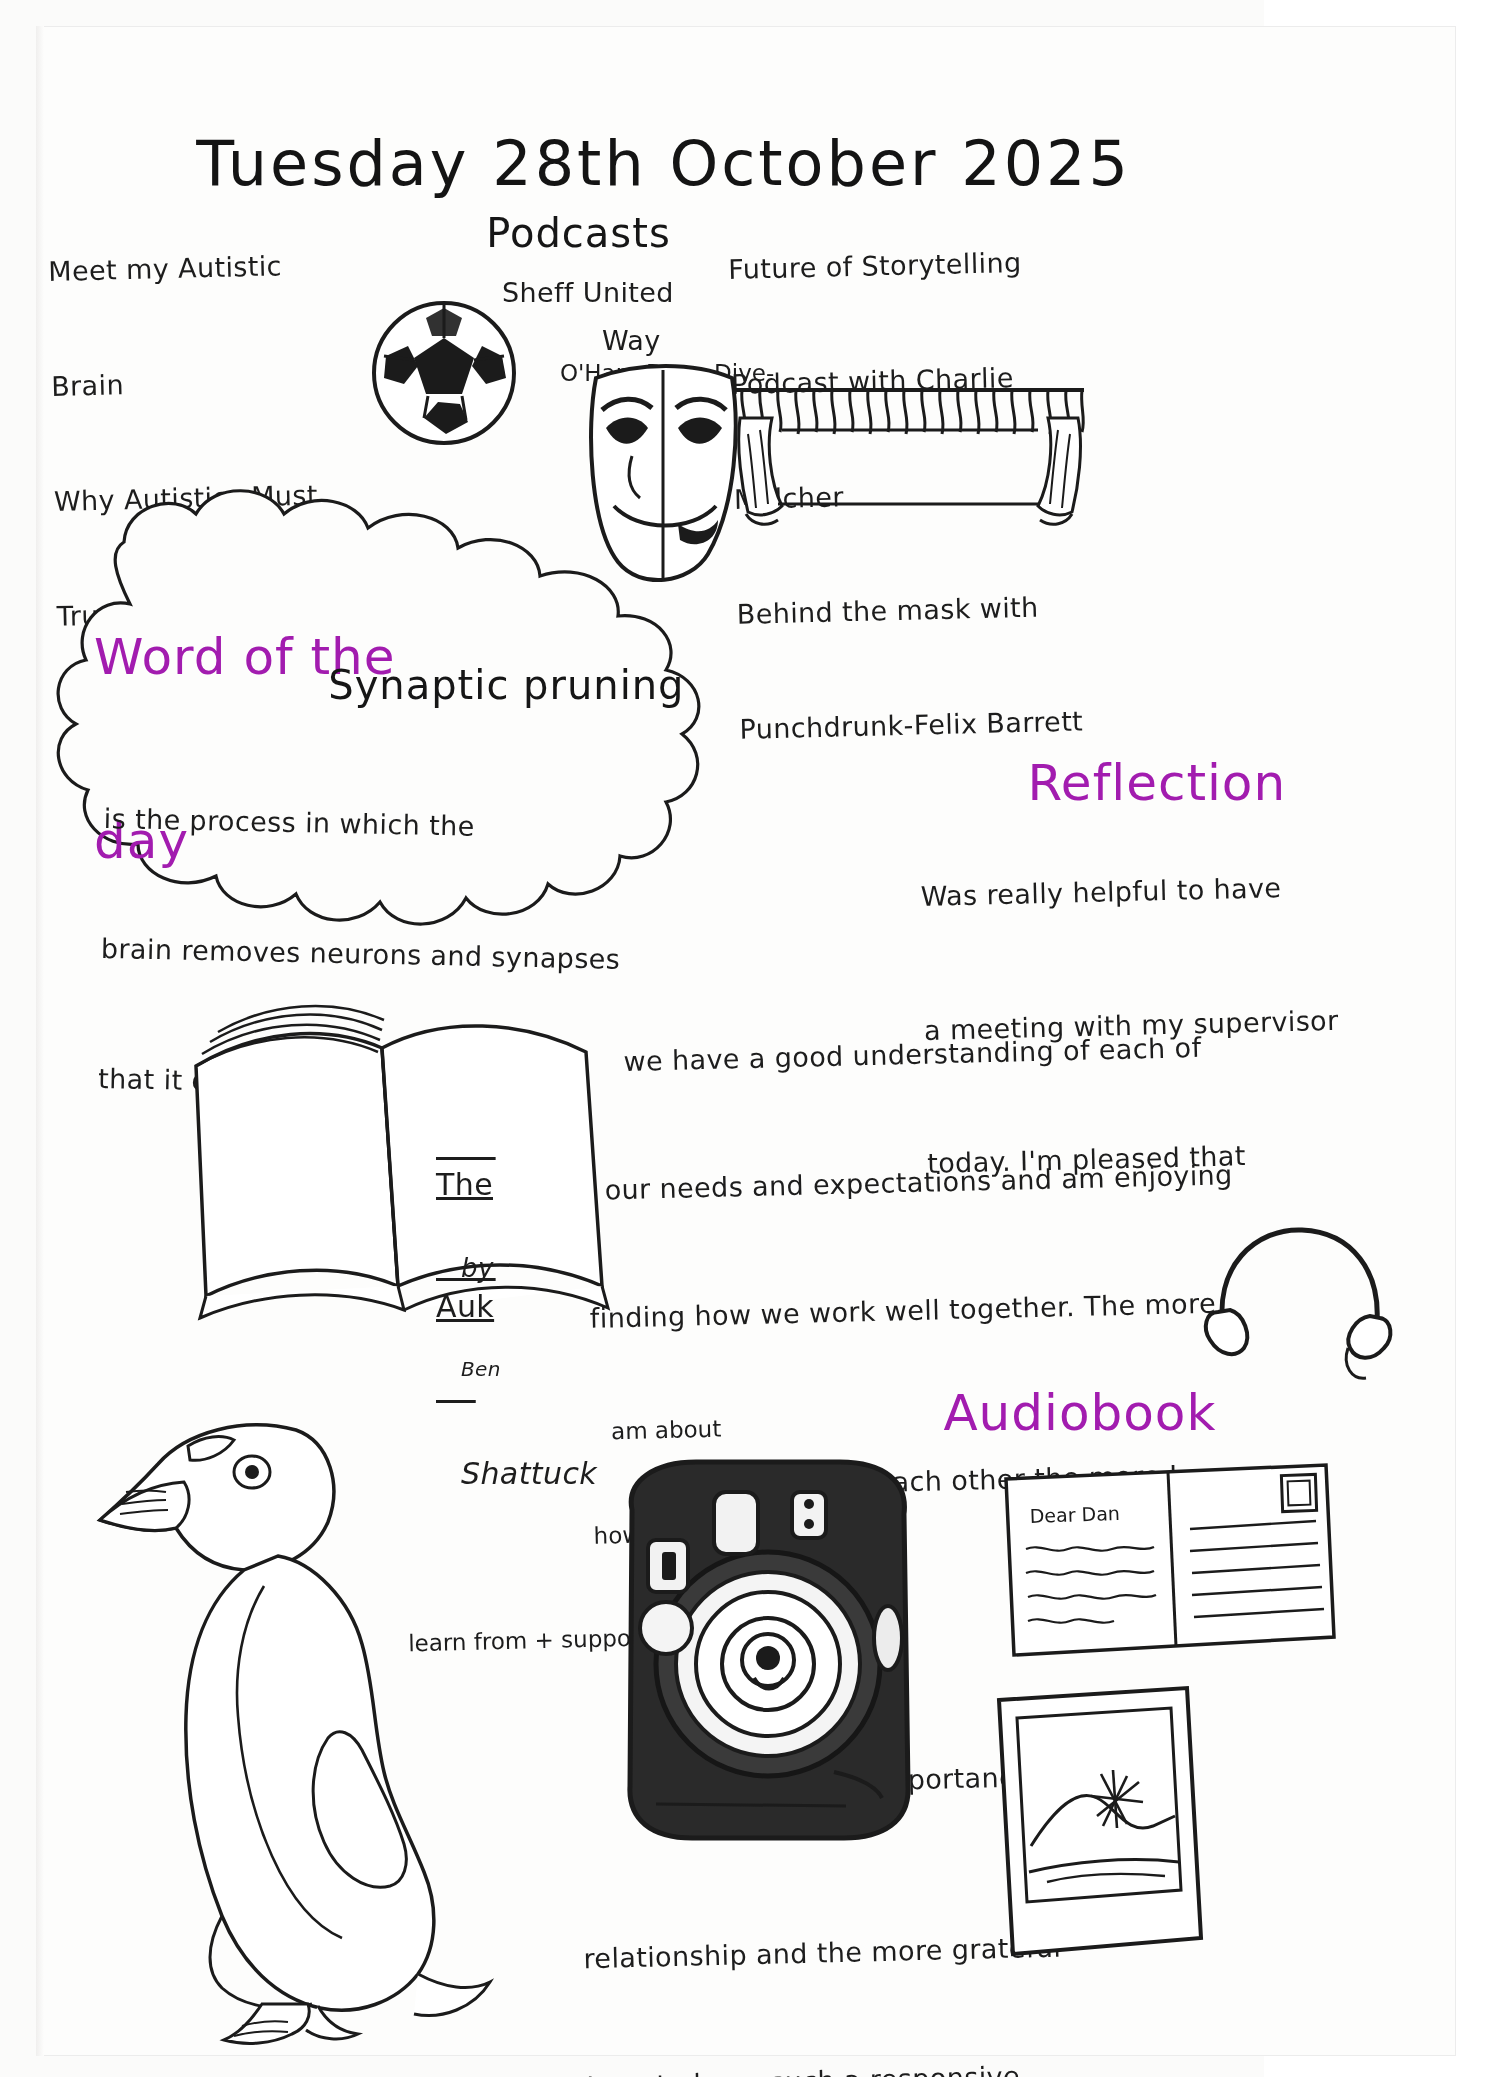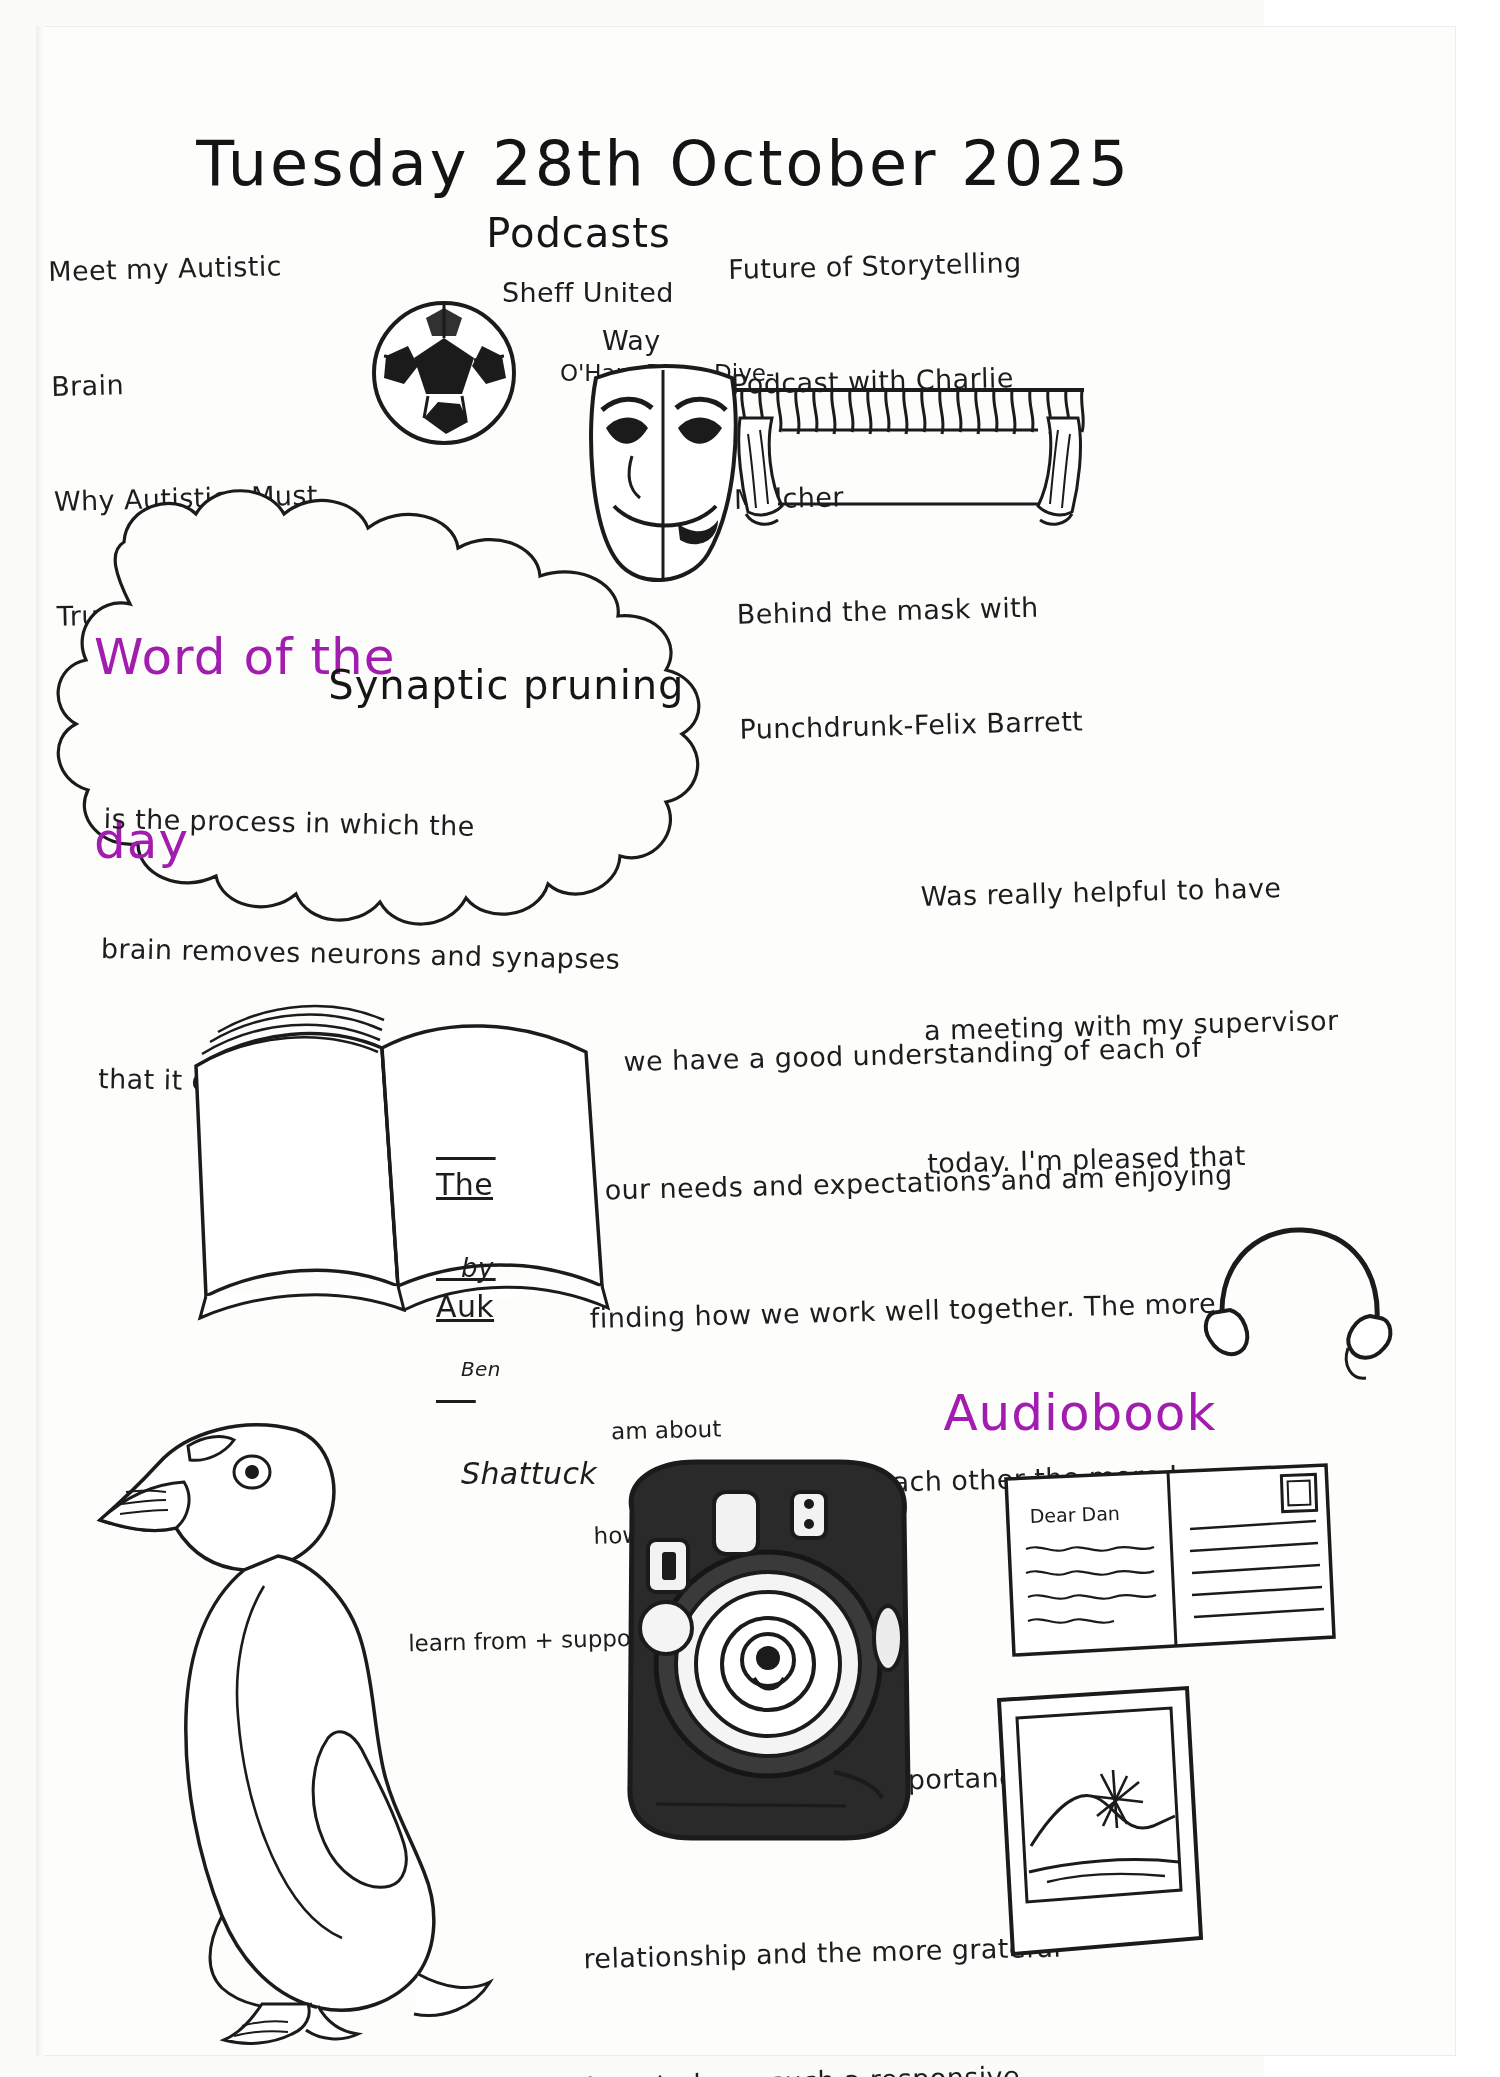--- a/index.html
+++ b/index.html
@@ -225,20 +225,23 @@
     <div class="ink head-med" style="left:210px; top:590px;">
       <span>Synaptic pruning</span>
     </div>
 
     <div class="ink hand rot-p1" style="left:70px; top:685px; width:740px; line-height:1.6;">
       <div>is the process in which the</div>
       <div>brain removes neurons and synapses</div>
       <div>that it does not need</div>
     </div>
 
+    <div class="ink head-big" style="left:890px; top:670px;">
+      <span>Reflection</span>
+    </div>
 
     <div class="ink hand rot-1" style="left:882px; top:760px; width:500px; line-height:1.65;">
       <div>Was really helpful to have</div>
       <div>a meeting with my supervisor</div>
       <div>today. I'm pleased that</div>
     </div>
 
     <div class="ink hand rot-1" style="left:585px; top:930px; width:800px; line-height:1.58;">
       <div>we have a good understanding of each of</div>
       <div style="margin-left:-22px;">our needs and expectations and am enjoying</div>

